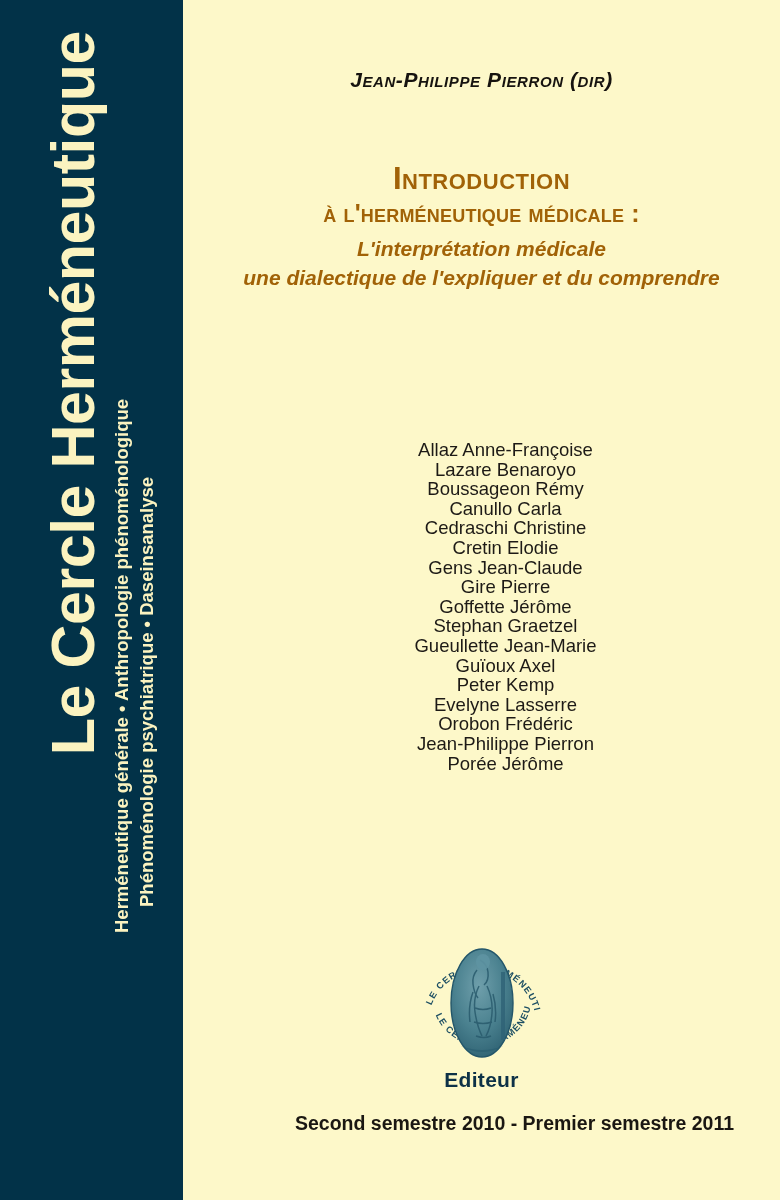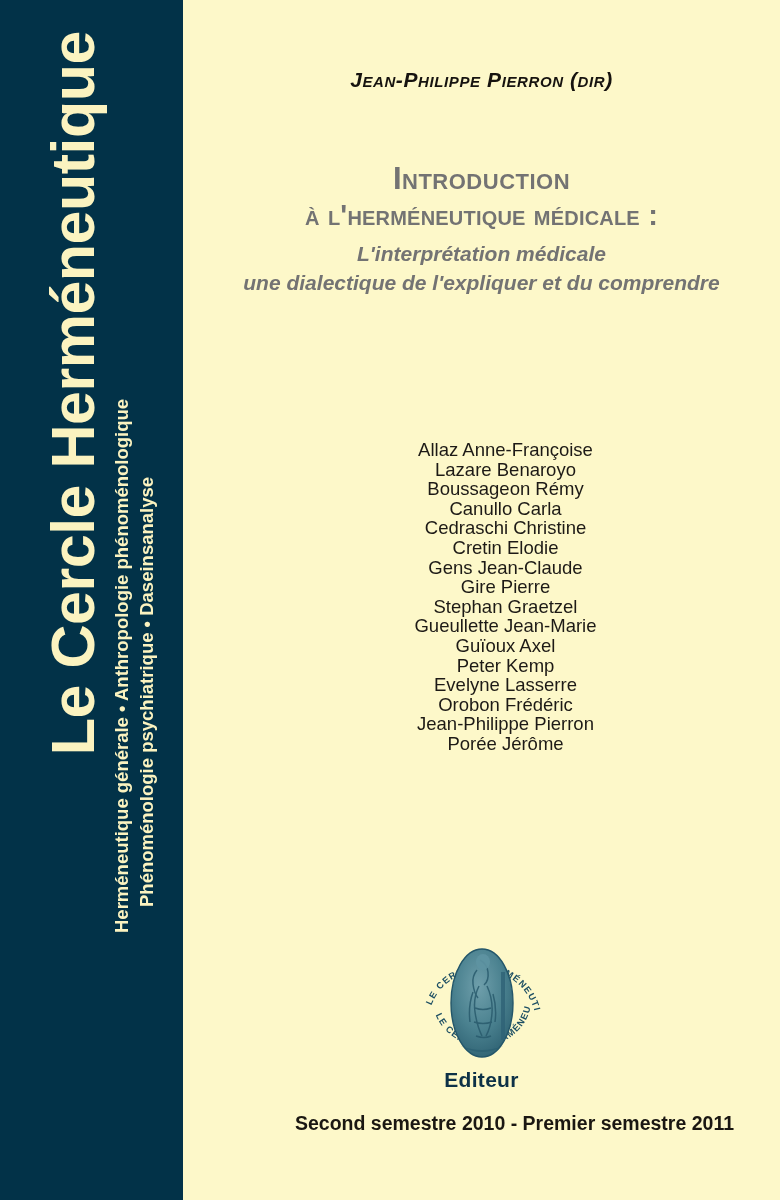--- a/index.html
+++ b/index.html
@@ -90,32 +90,32 @@
     letter-spacing: 0.6px;
     white-space: nowrap;
   }
 
   #title-block {
     position: absolute;
     left: 0;
     top: 160px;
     width: 597px;
     text-align: center;
-    color: #737373;
+    color: #a16207;
   }
   .title-main {
     font-size: 31px;
     font-weight: bold;
     font-variant: small-caps;
     letter-spacing: 0.5px;
     line-height: 1.24;
     white-space: nowrap;
   }
   .title-main.line2 {
-    font-size: 29px;
+    font-size: 25px;
     letter-spacing: 0.2px;
   }
   .title-sub {
     font-size: 21px;
     font-weight: bold;
     font-style: italic;
     line-height: 1.3;
     margin-top: 6px;
     white-space: nowrap;
   }
@@ -205,20 +205,21 @@
 
     <div id="authors">
         <span class="author">Allaz Anne-Françoise</span>
         <span class="author">Lazare Benaroyo</span>
         <span class="author">Boussageon Rémy</span>
         <span class="author">Canullo Carla</span>
         <span class="author">Cedraschi Christine</span>
         <span class="author">Cretin Elodie</span>
         <span class="author">Gens Jean-Claude</span>
         <span class="author">Gire Pierre</span>
+        <span class="author">Goffette Jérôme</span>
         <span class="author">Stephan Graetzel</span>
         <span class="author">Gueullette Jean-Marie</span>
         <span class="author">Guïoux Axel</span>
         <span class="author">Peter Kemp</span>
         <span class="author">Evelyne Lasserre</span>
         <span class="author">Orobon Frédéric</span>
         <span class="author">Jean-Philippe Pierron</span>
         <span class="author">Porée Jérôme</span>
       </div>
 

